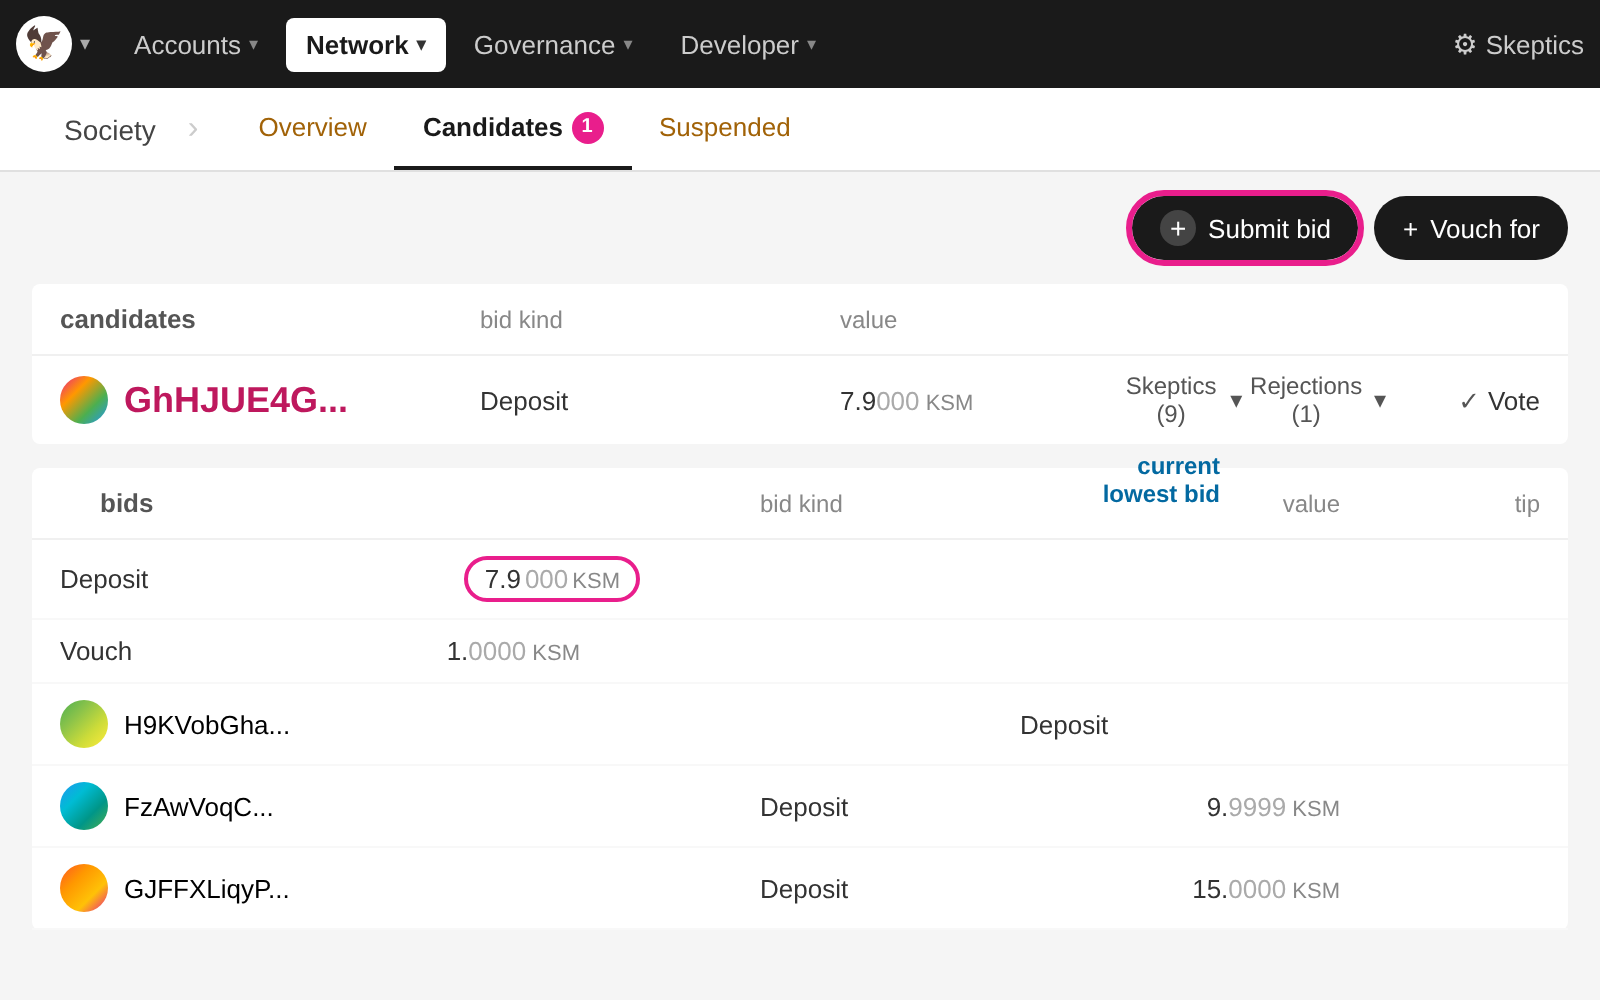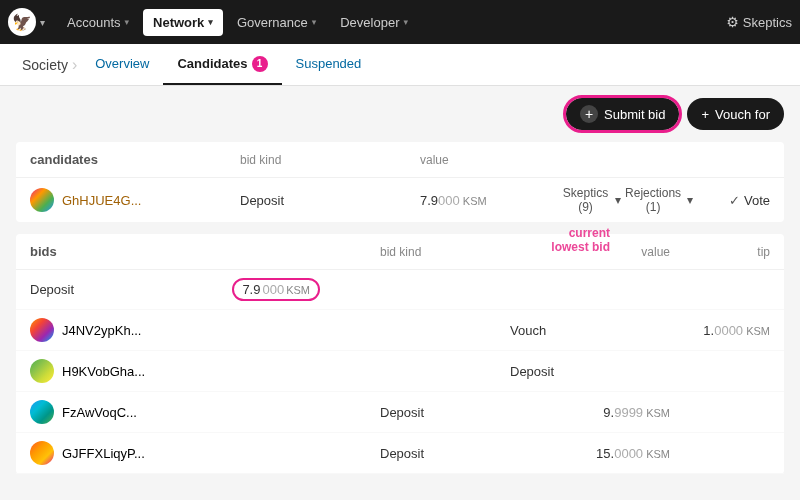--- a/index.html
+++ b/index.html
@@ -56,23 +56,23 @@
       cursor: pointer;
     }
     .settings-icon { font-size: 14px; }
 
     
     .secondary-nav {
       background: white;
       display: flex;
       align-items: center;
       height: 42px;
-      padding: 0 22px;
+      padding: 0 32px;
       border-bottom: 1px solid #e0e0e0;
-      gap: 0;
+      gap: 12px;
     }
     .breadcrumb-item {
       display: flex; align-items: center; gap: 8px;
       color: #444;
       font-size: 14px;
       font-weight: 500;
     }
     .breadcrumb-sep {
       color: #ccc;
       font-size: 16px;
@@ -82,21 +82,21 @@
       display: flex;
       align-items: center;
       gap: 0;
       height: 100%;
     }
     .tab-item {
       padding: 0 14px;
       height: 100%;
       display: flex; align-items: center;
       cursor: pointer;
-      color: #0369a1;
+      color: #a16207;
       font-size: 13px;
       border-bottom: 2px solid transparent;
       position: relative;
     }
     .tab-item.active {
       color: #1a1a1a;
       border-bottom: 2px solid #1a1a1a;
       font-weight: 600;
     }
     .tab-badge {
@@ -192,21 +192,21 @@
       display: flex;
       align-items: center;
       gap: 8px;
     }
     .account-icon {
       width: 24px; height: 24px;
       border-radius: 50%;
       background: linear-gradient(135deg, #e91e8c, #ff9800, #4caf50, #2196f3);
       flex-shrink: 0;
     }
-    .account-name { font-size: 13px; color: #a16207; }
+    .account-name { font-size: 18px; color: #be185d; font-weight: bold; }
 
     .cell-bid-kind { width: 180px; font-size: 13px; color: #333; }
     .cell-value { width: 140px; font-size: 13px; color: #333; }
 
     .skeptics-area {
       display: flex;
       flex-direction: row;
       align-items: flex-start;
       gap: 2px;
     }
@@ -224,27 +224,27 @@
     .vote-icon { color: #555; }
 
     
     .bids-section-header {
       padding: 10px 14px;
       display: flex;
       align-items: center;
       border-bottom: 1px solid #f0f0f0;
       position: relative;
     }
-    .bids-title { font-size: 13px; color: #555; font-weight: 600; flex: 1; }
+    .bids-title { font-size: 13px; color: #555; font-weight: 600; flex: 1; margin-left: 20px; }
     .bids-col-kind { width: 160px; color: #888; font-size: 12px; }
     .lowest-bid-label {
       position: absolute;
       top: -18px;
       right: 60px;
-      color: #ec4899;
+      color: #0369a1;
       font-size: 12px;
       font-weight: 600;
     }
     .bids-col-value { width: 130px; color: #888; font-size: 12px; text-align: right; }
     .bids-col-tip { width: 100px; color: #888; font-size: 12px; text-align: right; }
 
     .bid-row {
       display: flex;
       align-items: center;
       padding: 8px 14px;
@@ -418,24 +418,20 @@
         <span class="value-highlight">
           <span class="amount-main">7.9</span>
             <span class="amount-dim">000</span>
             <span class="ksm-label">KSM</span>
         </span>
       </div>
       <div class="bid-tip"></div>
     </div>
 
     <div class="bid-row">
-      <div class="bid-account">
-        <div class="account-icon-3"></div>
-        <span>J4NV2ypKh...</span>
-      </div>
       <div class="bid-kind">Vouch</div>
       <div class="bid-tip">
         <span class="amount-main">1.</span><span class="amount-dim">0000</span><span class="ksm-label"> KSM</span>
       </div>
     </div>
 
     <div class="bid-row">
       <div class="bid-account">
         <div class="account-icon-4"></div>
         <span>H9KVobGha...</span>

